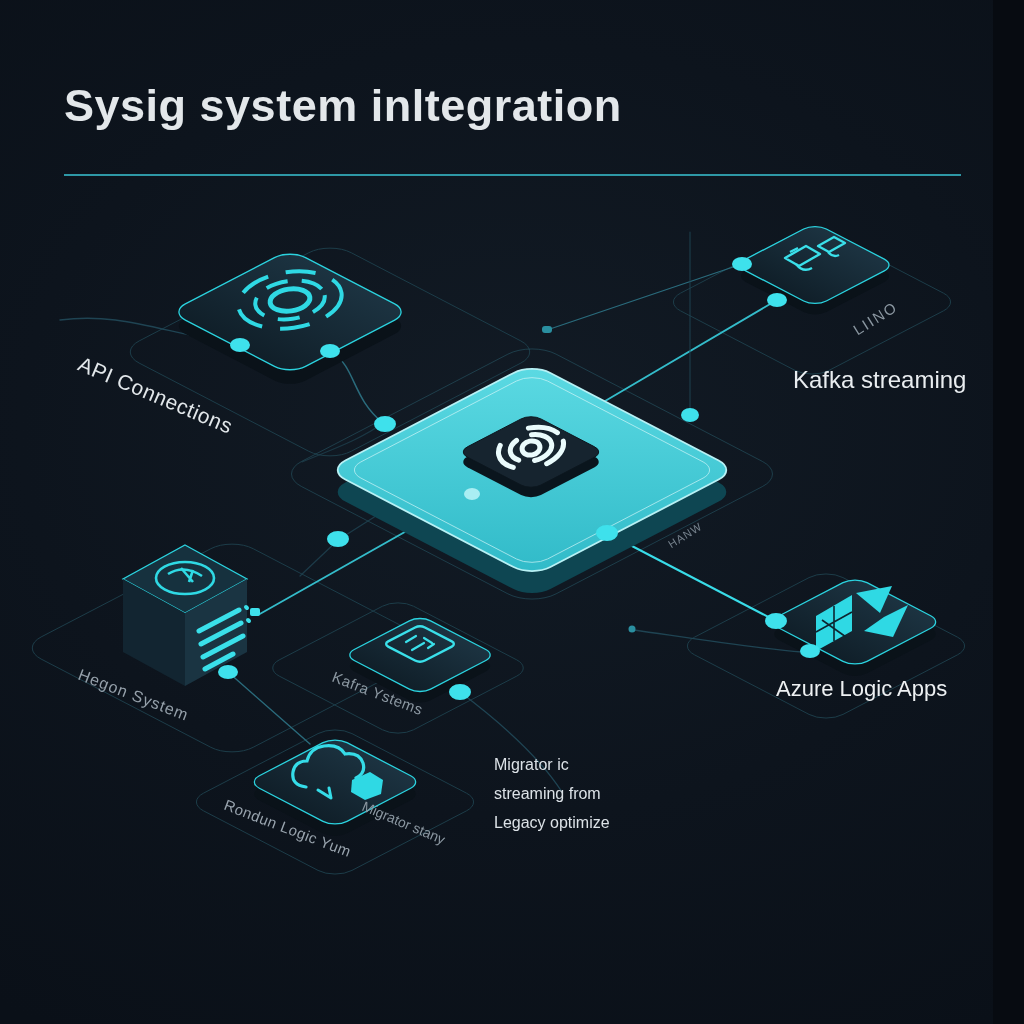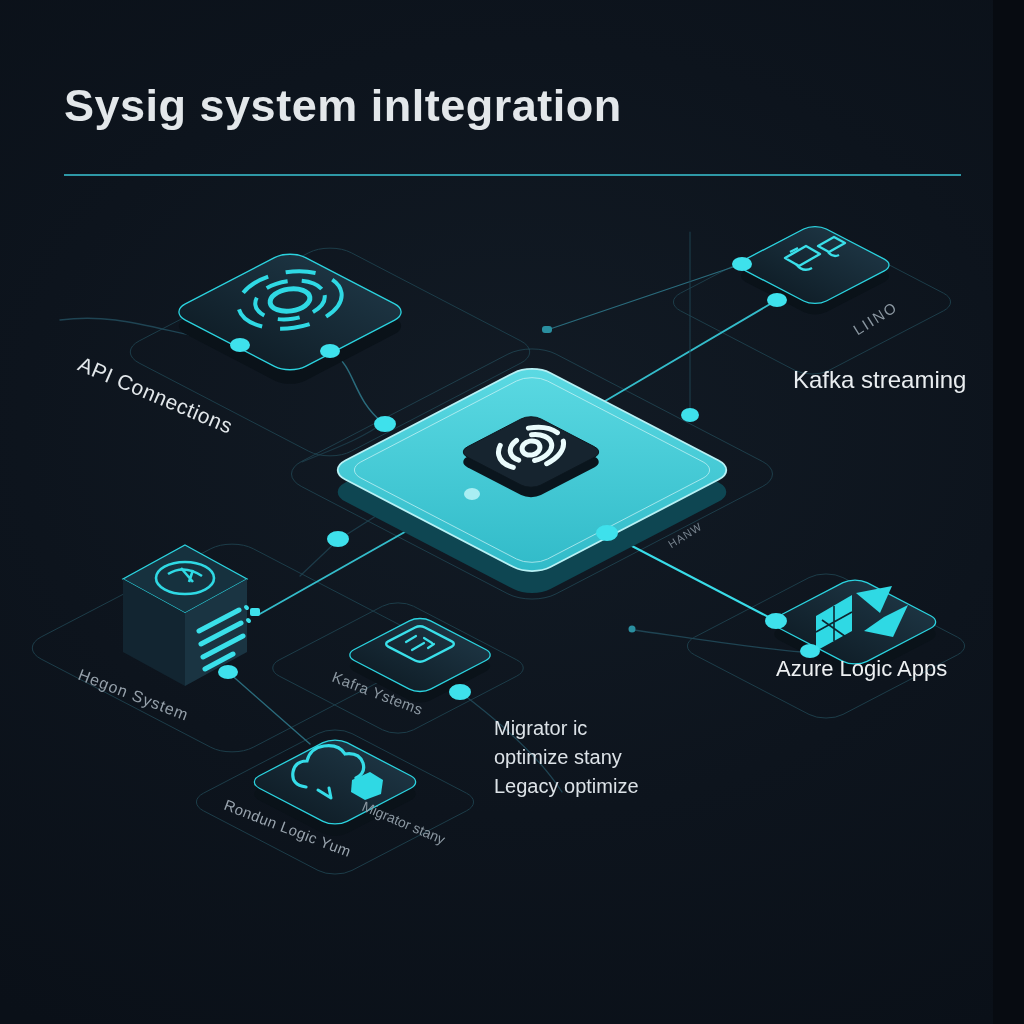--- a/index.html
+++ b/index.html
@@ -18,22 +18,22 @@
   svg.diagram{position:absolute;left:0;top:0;}
   .lbl{position:absolute;transform-origin:left top;white-space:nowrap;}
   .lbl-api{left:84px;top:352px;font-size:21px;font-weight:500;letter-spacing:.6px;color:#e2e7ea;transform:rotate(23deg);}
   .lbl-kafka{left:793px;top:366px;font-size:24px;font-weight:500;color:#e9edf0;}
   .tag-lino{left:850px;top:324px;font-size:15px;letter-spacing:2px;color:#8b97a1;transform:rotate(-32deg);}
   .tag-hanw{left:666px;top:540px;font-size:11px;letter-spacing:1px;color:#76828d;transform:rotate(-32deg);}
   .lbl-hegon{left:82px;top:666px;font-size:16px;letter-spacing:1px;color:#95a0aa;transform:rotate(21deg);}
   .lbl-kafra{left:336px;top:668px;font-size:15px;letter-spacing:.5px;color:#8b97a1;transform:rotate(21deg);}
   .lbl-rondun{left:228px;top:796px;font-size:15px;letter-spacing:.5px;color:#99a4ae;transform:rotate(21deg);}
   .tag-migrator{left:366px;top:798px;font-size:14px;color:#8b97a1;transform:rotate(23deg);}
-  .lbl-azure{left:776px;top:656px;font-size:22px;font-weight:500;color:#edf0f2;}
-  .note{position:absolute;left:494px;top:714px;font-size:20px;font-weight:500;line-height:29px;color:#dce2e7;}
+  .lbl-azure{left:776px;top:676px;font-size:22px;font-weight:500;color:#edf0f2;}
+  .note{position:absolute;left:494px;top:750px;font-size:16px;font-weight:500;line-height:29px;color:#dce2e7;}
 </style>
 </head>
 <body>
 
 <div class="canvas">
 
   <svg class="diagram" width="1024" height="1024" viewBox="0 0 1024 1024">
 
     <defs>
       <linearGradient id="tileTop" x1="0" y1="0" x2="0" y2="1">
@@ -187,17 +187,17 @@
   <div class="lbl tag-lino">LIINO</div>
   <div class="lbl tag-hanw">HANW</div>
   <div class="lbl lbl-hegon">Hegon System</div>
   <div class="lbl lbl-kafra">Kafra Ystems</div>
   <div class="lbl lbl-rondun">Rondun Logic Yum</div>
   <div class="lbl tag-migrator">Migrator stany</div>
   <div class="lbl lbl-azure">Azure Logic Apps</div>
 
   <div class="note">
     <div>Migrator ic</div>
-    <div>optimize stany</div>
+    <div>streaming from</div>
     <div>Legacy optimize</div>
   </div>
 
 </div>
 
 </body></html>

